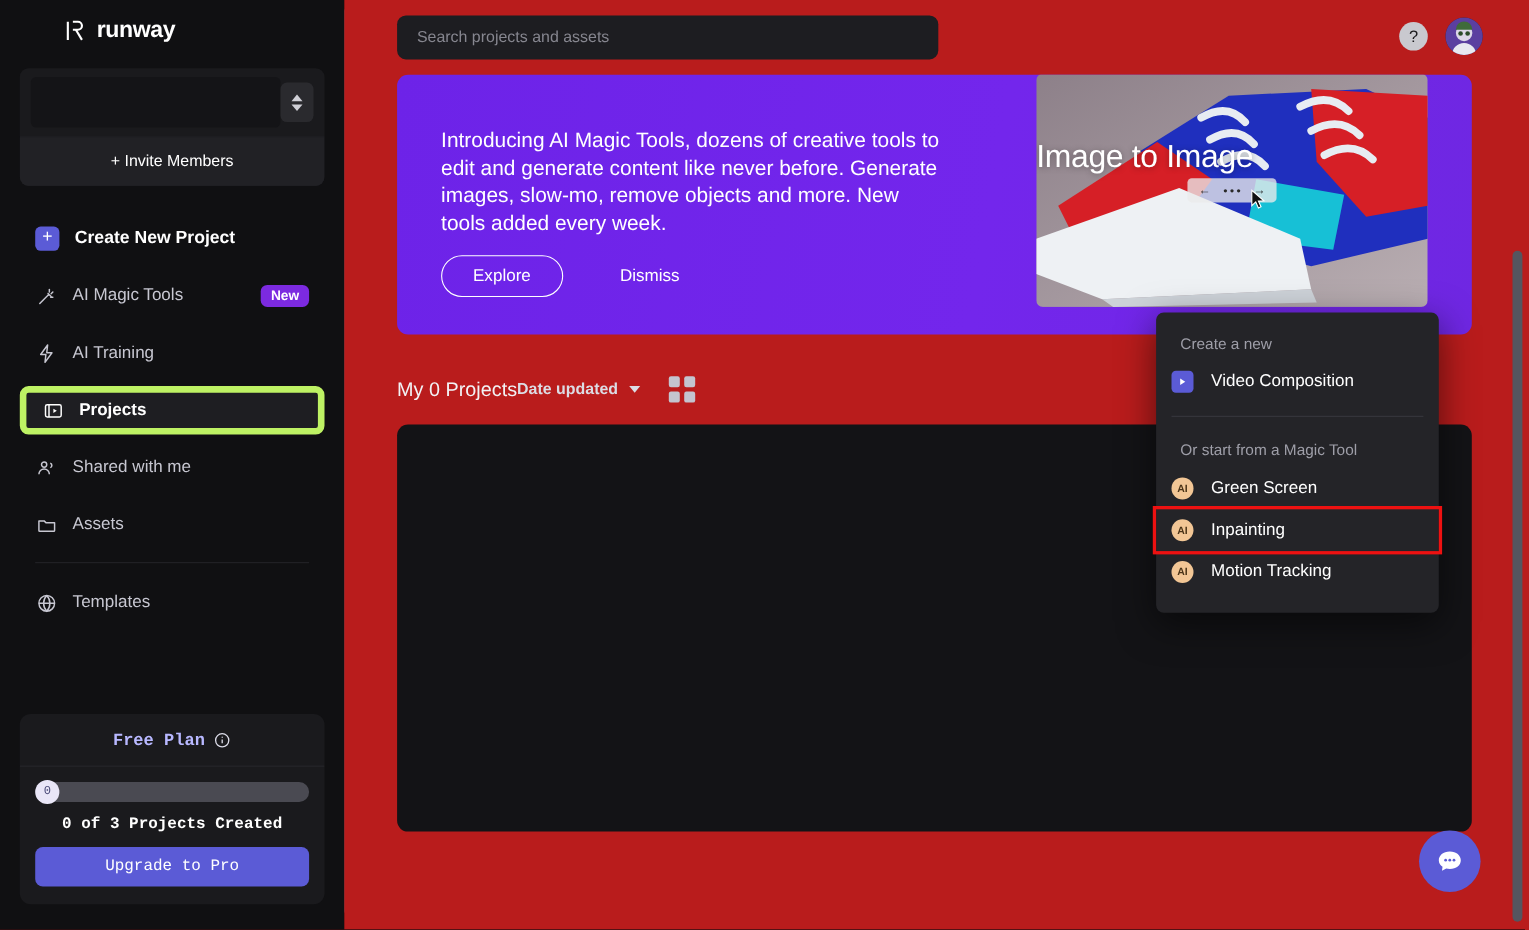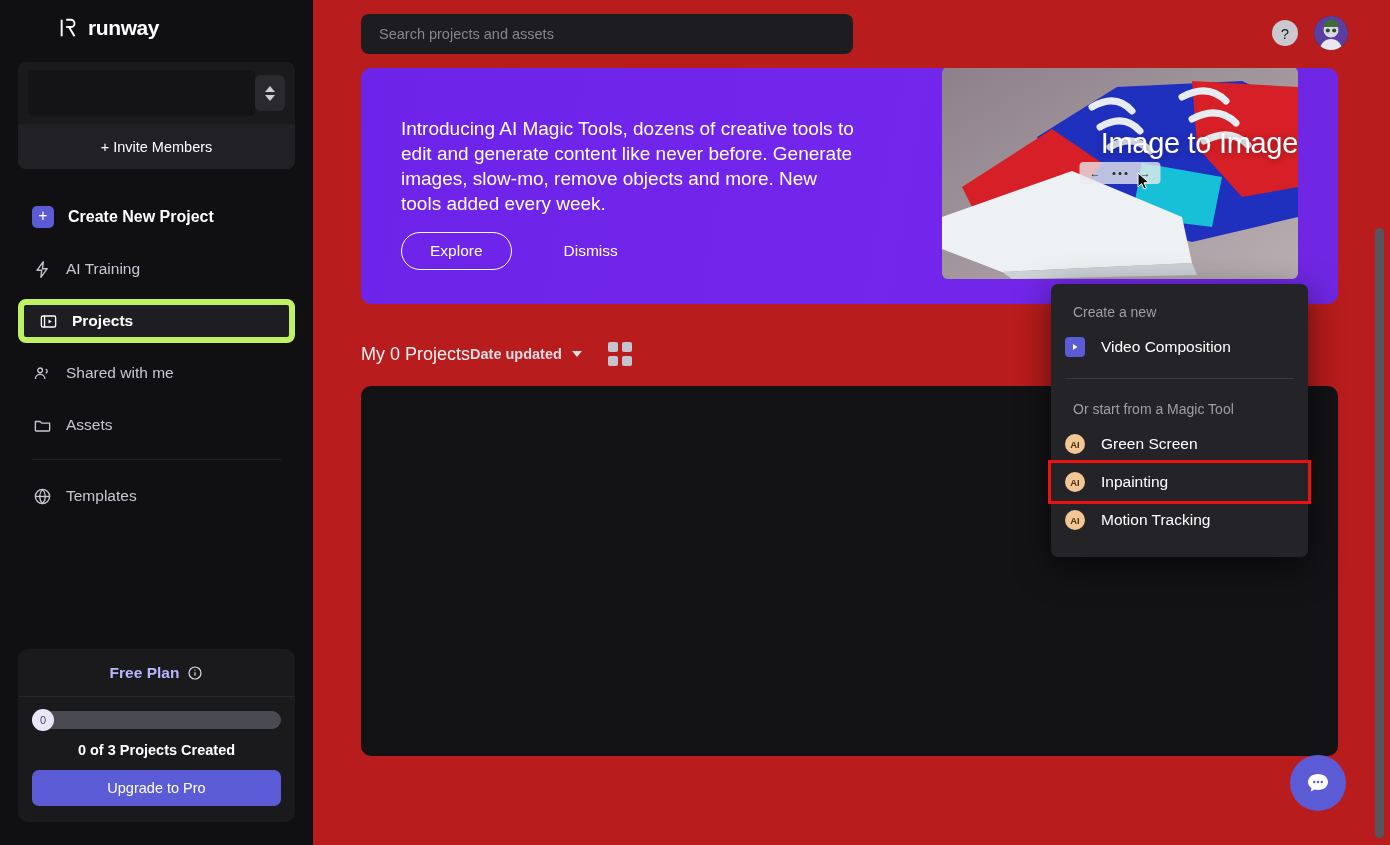--- a/index.html
+++ b/index.html
@@ -61,21 +61,21 @@
   .nav-item.strong { color: #ffffff; font-weight: bold; font-size: 16px; }
   .badge-new {
     position: absolute; right: 14px;
     background: #7c2ae0; color: #fff; font-size: 12.5px; font-weight: bold;
     padding: 3px 9px; border-radius: 6px;
   }
   .nav-divider { height: 1px; background: #232327; margin: 12px 14px 14px 14px; }
 
   .plan-card {
     position: absolute; left: 18px; right: 18px; bottom: 23px;
-    background: #1a1a1d; border-radius: 10px; overflow: hidden;
+    background: #1a1a1d; border-radius: 10px; overflow: hidden; font-family: Liberation Mono, monospace;
   }
   .plan-head {
     height: 48px; display: flex; align-items: center; justify-content: center; gap: 8px;
     color: #b8b8ff; font-size: 15.5px; font-weight: bold;
     border-bottom: 1px solid #27272b;
   }
   .info-ico { width: 16px; height: 16px; }
   .plan-body { padding: 14px 14px 16px 14px; }
   .progress-track {
     height: 18px; background: #4a4a52; border-radius: 9px; position: relative;
@@ -130,21 +130,21 @@
     border: 1.5px solid #ffffff; border-radius: 22px; color: #ffffff;
     padding: 9px 28px; font-size: 15.5px; cursor: pointer; background: transparent;
   }
   .dismiss-btn { color: #ffffff; font-size: 15.5px; cursor: pointer; padding-left: 16px; }
   .banner-media {
     position: absolute; right: 40px; top: -1px; width: 356px; height: 212px;
     border-radius: 6px; overflow: hidden;
   }
   .shoe { position: absolute; inset: 0; }
   .media-label {
-    position: absolute; left: 0; right: 0; top: 60px; text-align: right;
+    position: absolute; left: 0; right: 0; top: 60px; text-align: left;
     color: #ffffff; font-size: 29px; font-weight: 500; letter-spacing: -0.3px;
     text-shadow: 0 1px 6px rgba(0,0,0,.35);
   }
   .media-ctrl {
     position: absolute; left: 50%; transform: translateX(-50%); top: 95px;
     background: rgba(235,235,235,.78); border-radius: 4px; height: 22px;
     display: flex; align-items: center; gap: 12px; padding: 0 10px;
     color: #2a2a2a; font-size: 11px;
   }
   .dots { display: flex; gap: 3px; }
@@ -228,20 +228,33 @@
       <div class="invite-row">+ Invite Members</div>
     </div>
 
     <nav class="nav">
 
       <div class="nav-item strong">
         <span class="create-sq">+</span>
         <span>Create New Project</span>
       </div>
 
+      <div class="nav-item">
+        <span class="ico">
+          <svg viewBox="0 0 24 24" width="19" height="19" fill="none" stroke="#c7c7d1" stroke-width="1.7" stroke-linecap="round">
+            <path d="M4 20 L14 10"></path>
+              <path d="M15 4 v3"></path>
+              <path d="M19 7 l-2 2"></path>
+              <path d="M13.5 8.5 L17 12"></path>
+              <path d="M19 13 h-2.5"></path>
+          </svg>
+        </span>
+        <span>AI Magic Tools</span>
+        <span class="badge-new">New</span>
+      </div>
 
       <div class="nav-item">
         <span class="ico">
           <svg viewBox="0 0 24 24" width="19" height="19" fill="none" stroke="#c7c7d1" stroke-width="1.7" stroke-linejoin="round">
             <path d="M13 2 L5 13 h6 l-1 9 8-11 h-6 z"></path>
           </svg>
         </span>
         <span>AI Training</span>
       </div>
 

